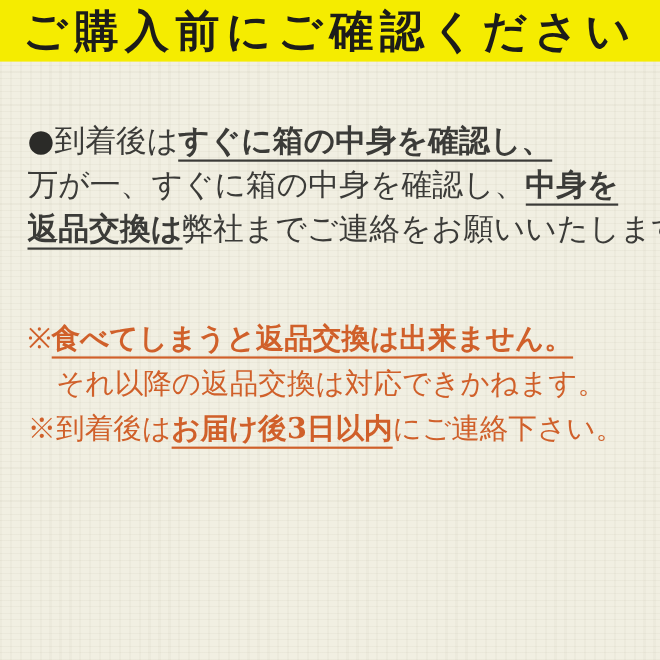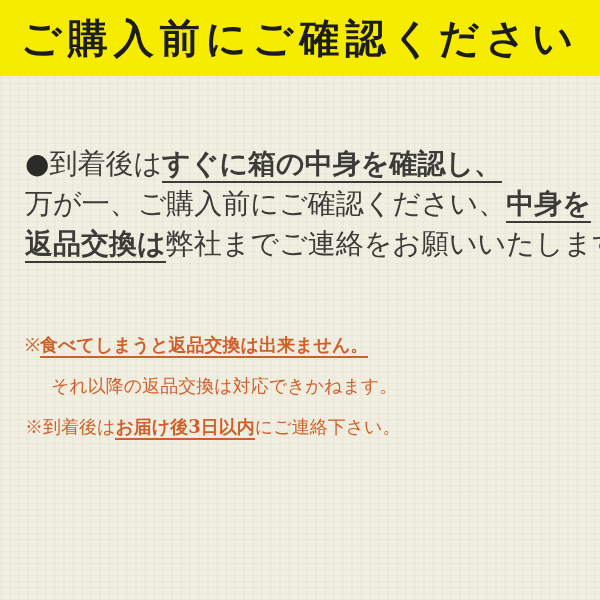--- a/index.html
+++ b/index.html
@@ -12,21 +12,21 @@
     overflow: hidden;
     background-color: #f1efe2;
     
     background-image:
       repeating-linear-gradient(0deg, rgba(120,112,80,0.05) 0 1px, transparent 1px 6px),
       repeating-linear-gradient(90deg, rgba(120,112,80,0.04) 0 2px, transparent 2px 9px);
     font-family: "DejaVu Serif", "Liberation Serif", serif;
   }
   .banner {
     width: 600px;
-    height: 76px;
+    height: 56px;
     background: #f5ec00;
     display: flex;
     align-items: center;
     justify-content: center;
   }
   .banner-title {
     font-size: 40px;
     font-weight: 600;
     letter-spacing: 6px;
     color: #1c1c1a;
@@ -34,26 +34,26 @@
   }
   .content {
     padding: 32px 20px 0 25px;
     color: #3b3b38;
     font-size: 28px;
   }
   .para {
     line-height: 40px;
   }
   .para-2 {
-    margin-top: 36px;
+    margin-top: 20px;
   }
   .para-3 {
     margin-top: 60px;
     color: #d0602a;
-    font-size: 18px;
+    font-size: 26px;
     line-height: 41px;
   }
   .line {
     white-space: nowrap;
   }
   .indent {
     padding-left: 26px;
   }
   .em {
     font-weight: bold;
@@ -73,21 +73,21 @@
   <div class="banner-title">ご購入前にご確認ください</div>
 </div>
 
 <div class="content">
 
   <div class="para para-1">
   </div>
 
   <div class="para para-2">
     <div class="line"><span class="bullet">●</span><span>到着後は</span><span class="em u">すぐに箱の中身を確認し、</span></div>
-    <div class="line"><span>万が一、ご購入前にご確認ください、</span><span class="em u">中身を</span></div>
+    <div class="line"><span>万が一、すぐに箱の中身を確認し、</span><span class="em u">中身を</span></div>
     <div class="line"><span class="em u">返品交換は</span><span>弊社までご連絡をお願いいたします。</span></div>
   </div>
 
   <div class="para para-3">
     <div class="line"><span>※</span><span class="em u">食べてしまうと返品交換は出来ません。</span></div>
     <div class="line indent"><span>それ以降の返品交換は対応できかねます。</span></div>
     <div class="line"><span>※</span><span>到着後は</span><span class="em u">お届け後3日以内</span><span>にご連絡下さい。</span></div>
   </div>
 
 </div>

